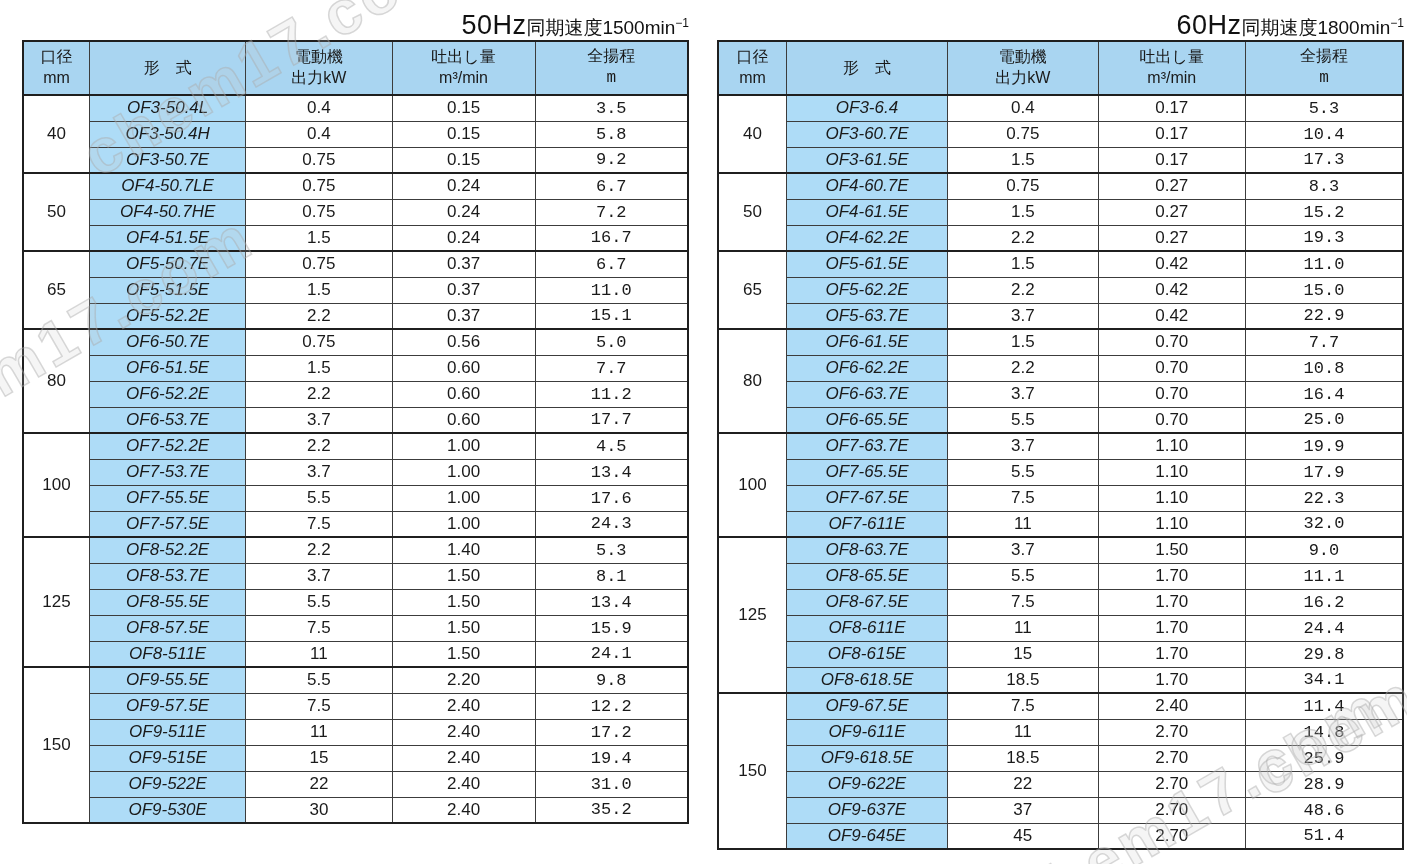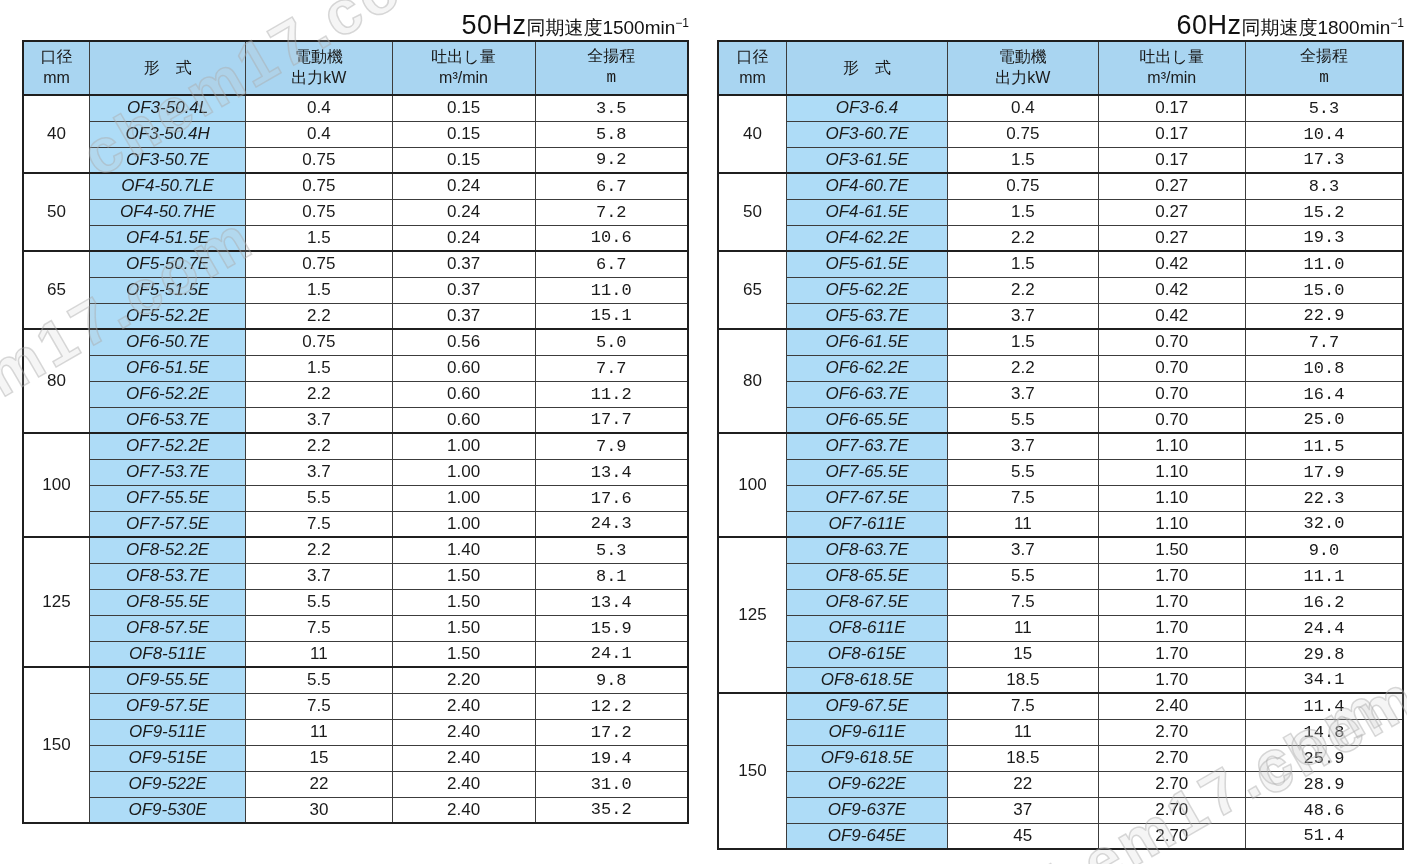--- a/index.html
+++ b/index.html
@@ -160,21 +160,21 @@
           <tr>
             <td class="model">OF4-50.7HE</td>
             <td class="kw">0.75</td>
             <td class="flow">0.24</td>
             <td class="head">7.2</td>
           </tr>
           <tr>
             <td class="model">OF4-51.5E</td>
             <td class="kw">1.5</td>
             <td class="flow">0.24</td>
-            <td class="head">10.6</td>
+            <td class="head">16.7</td>
           </tr>
           <tr class="group-start">
             <td class="dia" rowspan="3">65</td>
             <td class="model">OF5-50.7E</td>
             <td class="kw">0.75</td>
             <td class="flow">0.37</td>
             <td class="head">6.7</td>
           </tr>
           <tr>
             <td class="model">OF5-51.5E</td>
@@ -211,21 +211,21 @@
             <td class="model">OF6-53.7E</td>
             <td class="kw">3.7</td>
             <td class="flow">0.60</td>
             <td class="head">17.7</td>
           </tr>
           <tr class="group-start">
             <td class="dia" rowspan="4">100</td>
             <td class="model">OF7-52.2E</td>
             <td class="kw">2.2</td>
             <td class="flow">1.00</td>
-            <td class="head">7.9</td>
+            <td class="head">4.5</td>
           </tr>
           <tr>
             <td class="model">OF7-53.7E</td>
             <td class="kw">3.7</td>
             <td class="flow">1.00</td>
             <td class="head">13.4</td>
           </tr>
           <tr>
             <td class="model">OF7-55.5E</td>
             <td class="kw">5.5</td>
@@ -424,21 +424,21 @@
             <td class="model">OF6-65.5E</td>
             <td class="kw">5.5</td>
             <td class="flow">0.70</td>
             <td class="head">25.0</td>
           </tr>
           <tr class="group-start">
             <td class="dia" rowspan="4">100</td>
             <td class="model">OF7-63.7E</td>
             <td class="kw">3.7</td>
             <td class="flow">1.10</td>
-            <td class="head">11.5</td>
+            <td class="head">19.9</td>
           </tr>
           <tr>
             <td class="model">OF7-65.5E</td>
             <td class="kw">5.5</td>
             <td class="flow">1.10</td>
             <td class="head">17.9</td>
           </tr>
           <tr>
             <td class="model">OF7-67.5E</td>
             <td class="kw">7.5</td>

